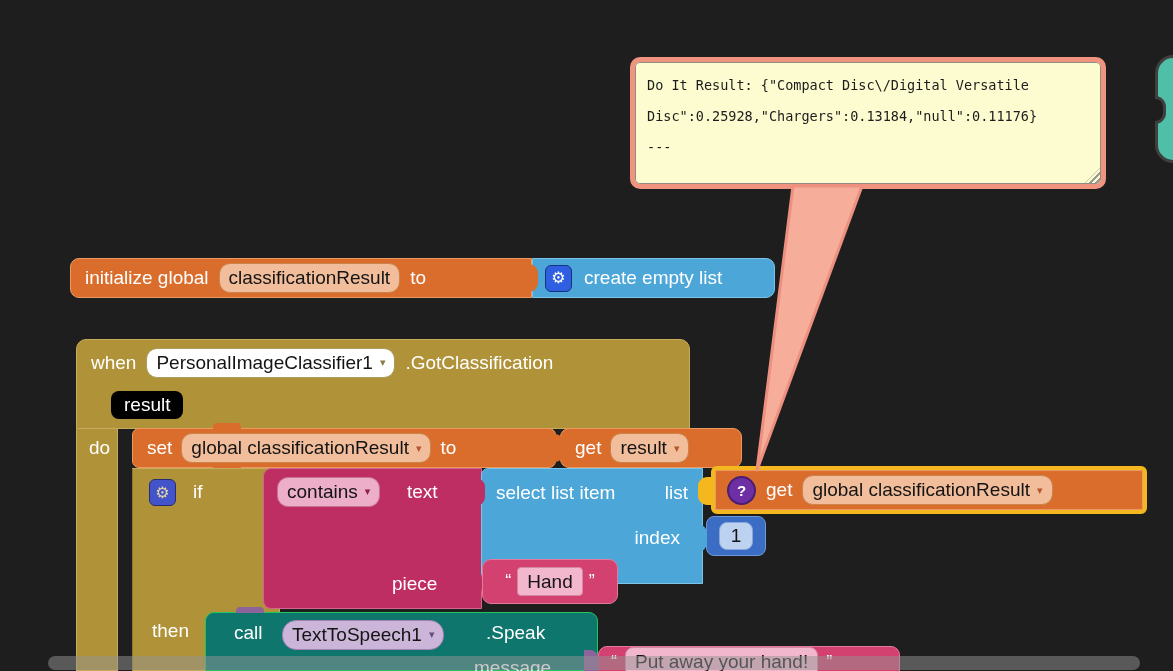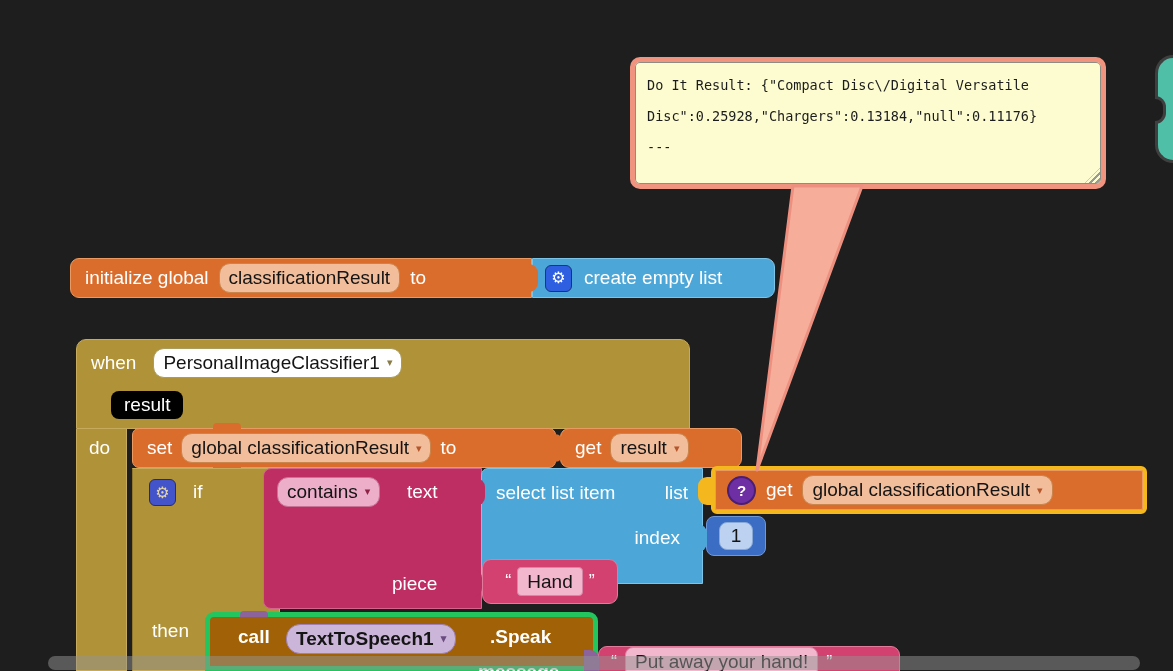--- a/index.html
+++ b/index.html
@@ -12,21 +12,21 @@
        padding:2px 9px;white-space:nowrap;font-size:19px;line-height:1.25;}
   .dd{font-size:11px;line-height:1;}
   .tab{position:absolute;width:15px;height:28px;z-index:3;border-radius:0 9px 9px 0;}
   .bump{position:absolute;width:28px;height:6px;}
   
   .gold{background:#B09238;border:1px solid #C6AB5C;}
   .orange{background:#DB6D2C;border:1px solid #EA9A60;}
   .blue{background:#4CA7D8;border:1px solid #7CC3E8;}
   .crimson{background:#BE2E62;border:1px solid #D5648C;}
   .pinkstr{background:#D2416F;border:1px solid #E27A9B;}
-  .purple{background:#a16207;border:5px solid #22c55e;font-weight:bold;}
+  .purple{background:#0f766e;border:1px solid #22c55e;}
   .numblue{background:#3A6DC3;border:1px solid #6E97D8;}
   .f-orange{background:#F2BD9B;border:1px solid #C9854C;}
   .f-gold{background:#ffffff;border:1px solid #AB9B5D;}
   .f-pink{background:#ECAEC8;border:1px solid #C87296;}
   .f-strpink{background:#F2B6CD;border:1px solid #D488A6;}
   .f-purple{background:#CBB6D9;border:1px solid #9F7FB4;}
   .f-num{background:#BDD2F1;border:1px solid #89A9D6;}
   .gear{display:inline-flex;align-items:center;justify-content:center;width:25px;height:25px;
         border-radius:6px;font-size:16px;line-height:1;}
   .gear.g-list{background:#2E5FE0;color:#fff;border:1px solid #16347e;}
@@ -69,31 +69,32 @@
     <span class="fld f-orange">classificationResult</span>
     <span class="lbl">to</span>
   </div>
   <div class="tab" style="left:523px;top:264px;background:#DB6D2C;"></div>
   <div class="b blue" style="left:532px;top:258px;width:243px;height:40px;gap:12px;padding:0 12px;border-radius:0 9px 9px 0;">
     <span class="gear g-list">⚙</span>
     <span class="lbl">create empty list</span>
   </div>
 
   <div class="b gold" style="left:76px;top:339px;width:614px;height:90px;border-radius:10px 10px 0 0;align-items:flex-start;">
-    <div class="abs" style="left:14px;top:8px;display:flex;align-items:center;gap:17px;">
+    <div class="abs" style="left:14px;top:8px;display:flex;align-items:center;gap:10px;">
       <span class="lbl">when</span>
       <span class="fld f-gold">
         <span>PersonalImageClassifier1</span>
         <span class="dd" style="color:#8a7c46;">▾</span>
       </span>
+      <span class="lbl">.GotClassification</span>
     </div>
     <span class="abs" style="left:34px;top:51px;background:#000;border-radius:8px;padding:3px 13px;">result</span>
   </div>
 
-  <div class="b gold" style="left:76px;top:429px;width:51px;height:242px;border-top:none;align-items:flex-start;">
+  <div class="b gold" style="left:76px;top:429px;width:42px;height:242px;border-top:none;align-items:flex-start;">
     <span class="abs" style="left:12px;top:8px;">do</span>
   </div>
 
   <div class="b orange" style="left:132px;top:428px;width:424px;height:40px;gap:9px;padding:0 14px;border-radius:7px;">
     <span class="bump" style="left:80px;top:-6px;background:#DB6D2C;border-radius:4px 4px 0 0;"></span>
     <span class="bump" style="left:80px;bottom:-6px;background:#DB6D2C;border-radius:0 0 4px 4px;"></span>
     <span class="lbl">set</span>
     <span class="fld f-orange">
       <span>global classificationResult</span>
       <span class="dd" style="color:#B5552A;">▾</span>

